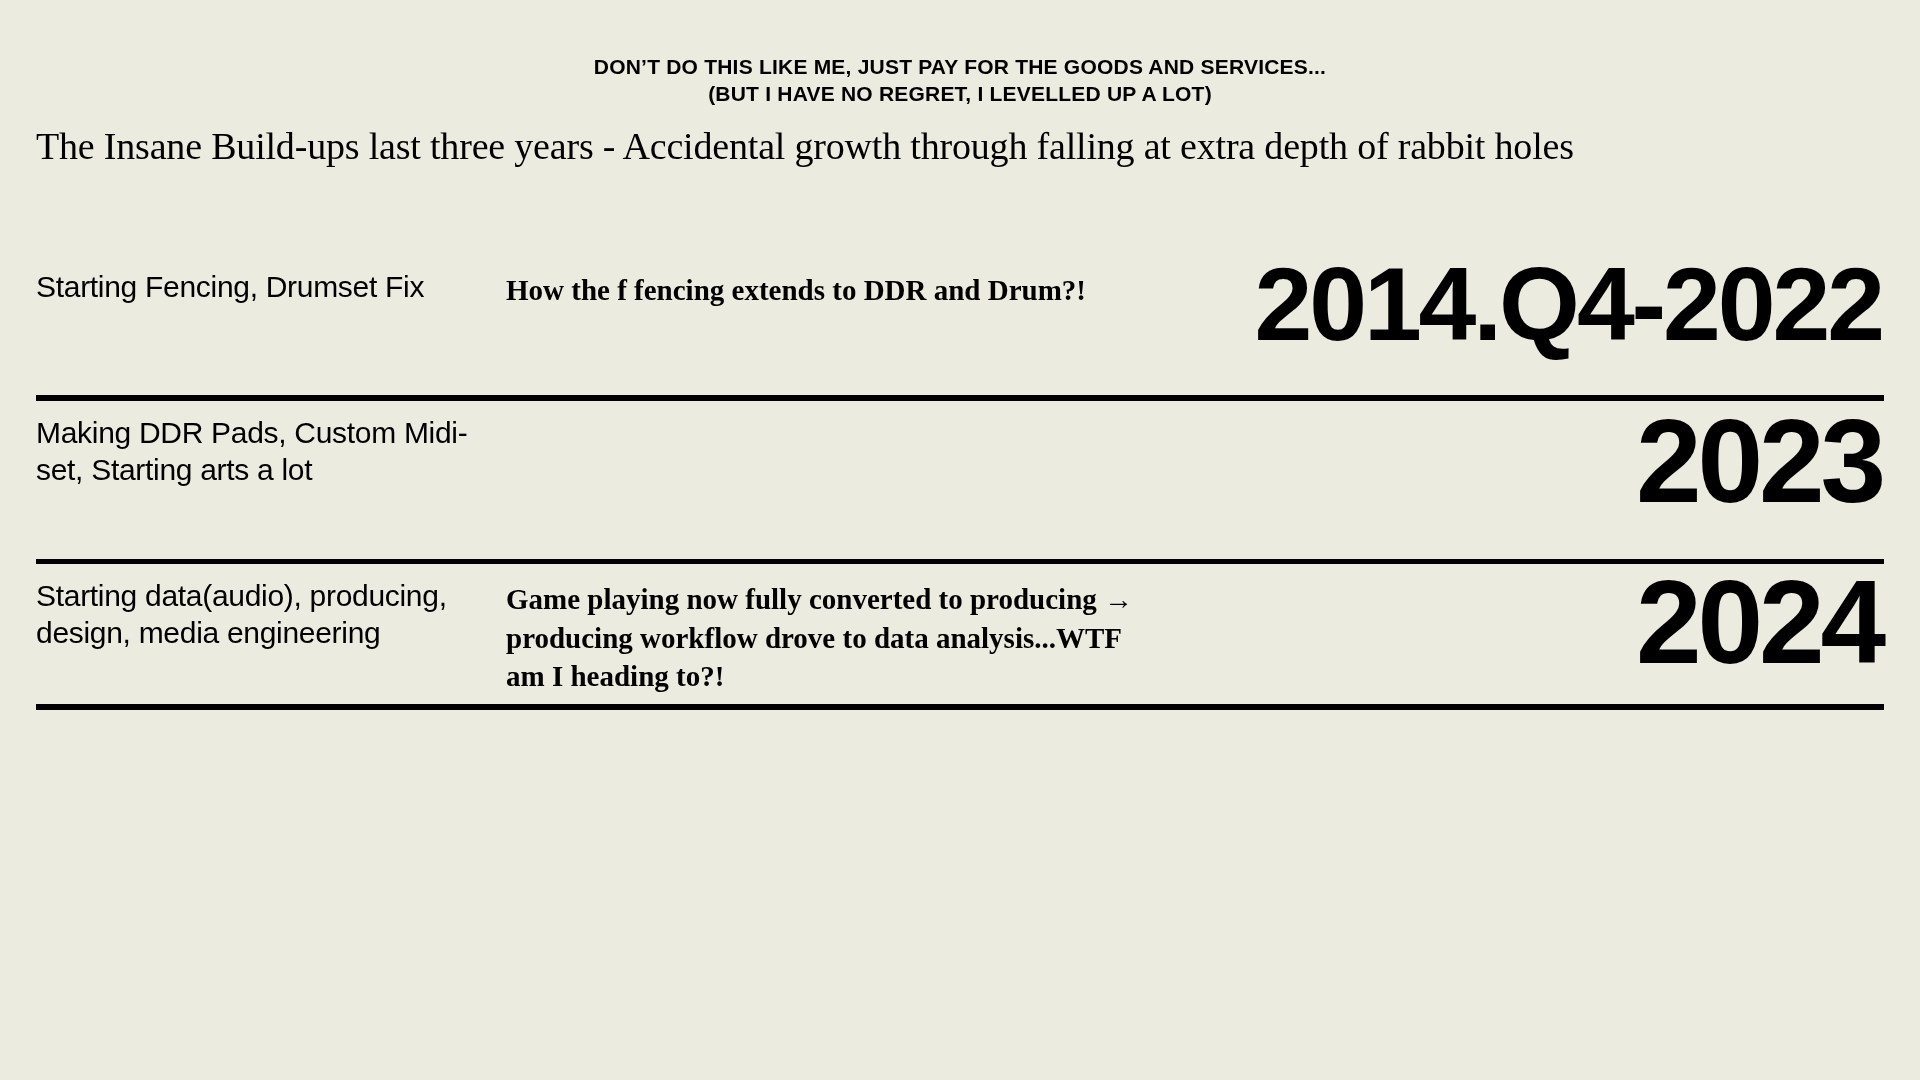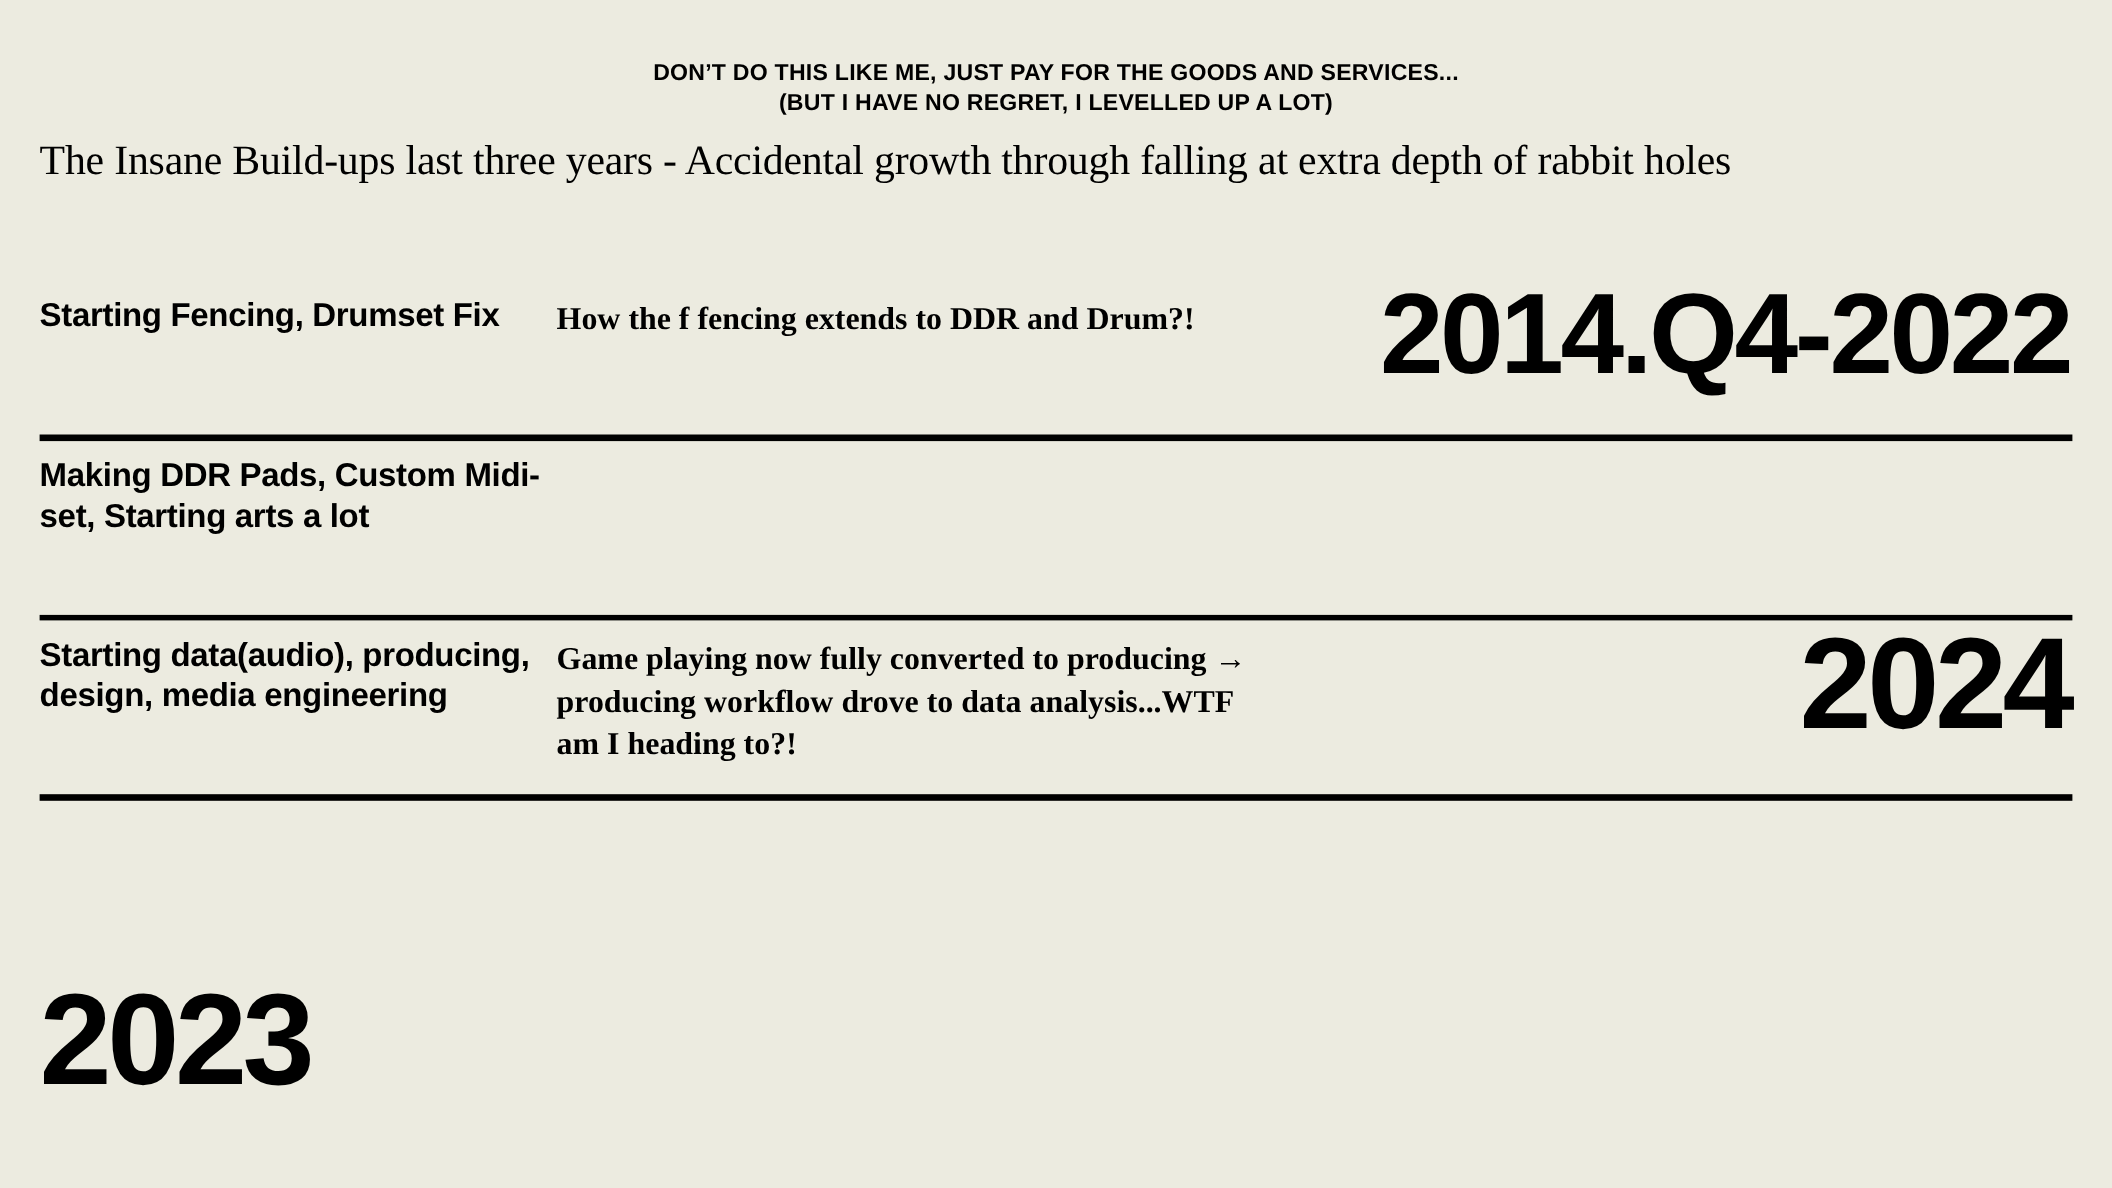--- a/index.html
+++ b/index.html
@@ -65,21 +65,21 @@
     display: flex;
     align-items: flex-start;
     box-sizing: border-box;
   }
 
   .row .col-label {
     width: 470px;
     flex: 0 0 470px;
     padding-top: 14px;
     font-family: "Liberation Sans", sans-serif;
-    font-weight: 700;
+    font-weight: 400;
     font-size: 30px;
     line-height: 1.22;
     letter-spacing: -0.01em;
   }
 
   .row .col-desc {
     width: 640px;
     flex: 0 0 640px;
     padding-top: 16px;
     font-family: "Liberation Serif", serif;
@@ -96,23 +96,23 @@
     font-size: 118px;
     line-height: 0.92;
     letter-spacing: -0.035em;
     padding-right: 2px;
     white-space: nowrap;
   }
 
   
   .row-0 { height: 140px; }
   .row-0 .col-year { font-size: 104px; padding-top: 2px; letter-spacing: -0.03em; }
-  .row-1 { height: 158px; flex-direction: column; }
+  .row-1 { height: 158px; }
   .row-1 .col-year { padding-top: 6px; }
-  .row-2 { height: 158px; }
+  .row-2 { height: 140px; }
   .row-2 .col-year { padding-top: 4px; }
 
   .rule {
     height: 6px;
     background: #000000;
     width: 1848px;
   }
   .rule.thin { height: 5px; }
 </style>
 </head>

